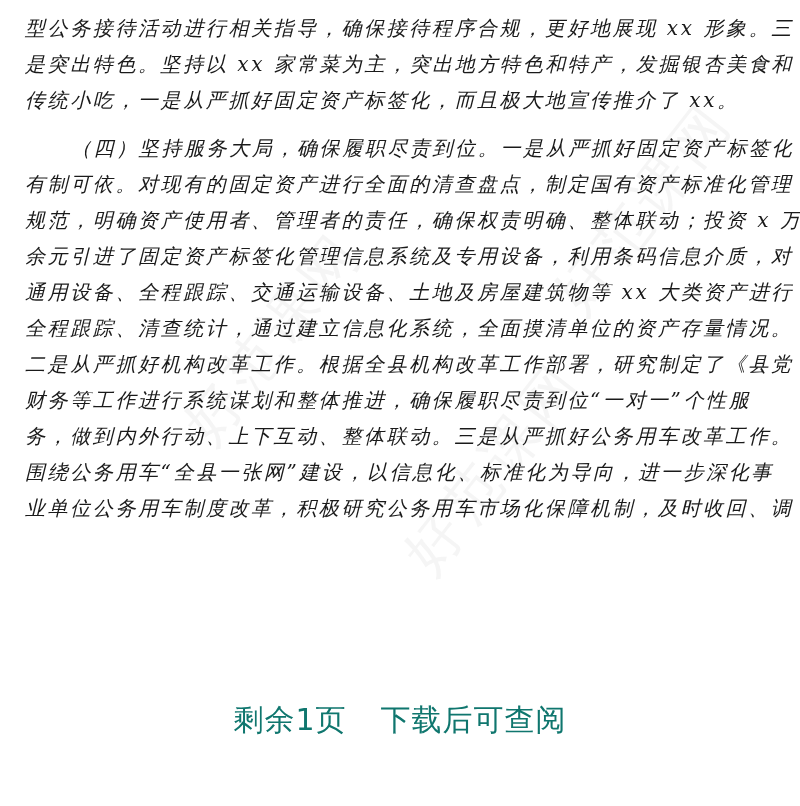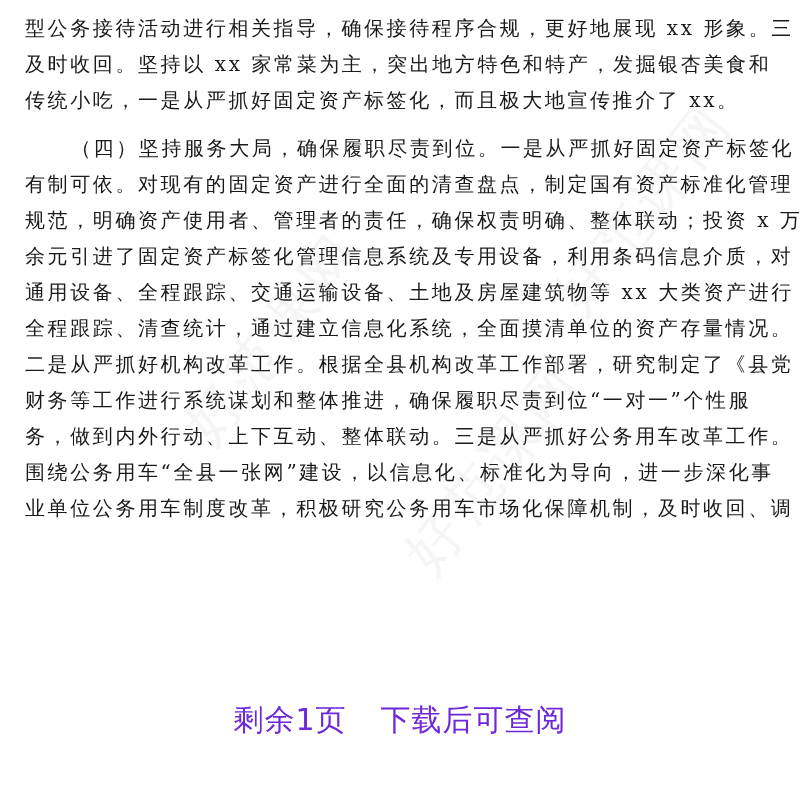--- a/index.html
+++ b/index.html
@@ -13,20 +13,21 @@
       position: relative;
       overflow: hidden;
       font-family: "DejaVu Serif", "Liberation Serif", serif;
       color: #1a1a1a;
     }
     .page {
       position: absolute;
       left: 25px;
       top: 10px;
       width: 712px;
+      font-style: italic;
     }
     .line {
       height: 36px;
       line-height: 36px;
       font-size: 20px;
       white-space: nowrap;
       letter-spacing: 2.6px;
       overflow: visible;
     }
     .gap {
@@ -46,40 +47,40 @@
       letter-spacing: 6px;
     }
     .footer {
       position: absolute;
       left: 0;
       width: 800px;
       top: 700px;
       text-align: center;
       font-family: "DejaVu Sans", "Liberation Sans", sans-serif;
       font-size: 30px;
-      color: #6d28d9;
+      color: #0f766e;
       letter-spacing: 1px;
     }
     .footer span.sep {
       display: inline-block;
       width: 34px;
     }
   </style>
 </head>
 <body>
 
 <div class="watermark" style="left: 150px; top: 300px;">好范课网</div>
 <div class="watermark" style="left: 520px; top: 170px;">好范课网</div>
 <div class="watermark" style="left: 370px; top: 430px;">好范课网</div>
 
 <div class="page">
 
   <div>
     <div class="line">型公务接待活动进行相关指导，确保接待程序合规，更好地展现 xx 形象。三</div>
-    <div class="line">及时收回。坚持以 xx 家常菜为主，突出地方特色和特产，发掘银杏美食和</div>
+    <div class="line">是突出特色。坚持以 xx 家常菜为主，突出地方特色和特产，发掘银杏美食和</div>
     <div class="line">传统小吃，一是从严抓好固定资产标签化，而且极大地宣传推介了 xx。</div>
   </div>
   <div class="gap"></div>
 
   <div>
     <div class="line indent">（四）坚持服务大局，确保履职尽责到位。一是从严抓好固定资产标签化</div>
     <div class="line">有制可依。对现有的固定资产进行全面的清查盘点，制定国有资产标准化管理</div>
     <div class="line">规范，明确资产使用者、管理者的责任，确保权责明确、整体联动；投资 x 万</div>
     <div class="line">余元引进了固定资产标签化管理信息系统及专用设备，利用条码信息介质，对</div>
     <div class="line">通用设备、全程跟踪、交通运输设备、土地及房屋建筑物等 xx 大类资产进行</div>

